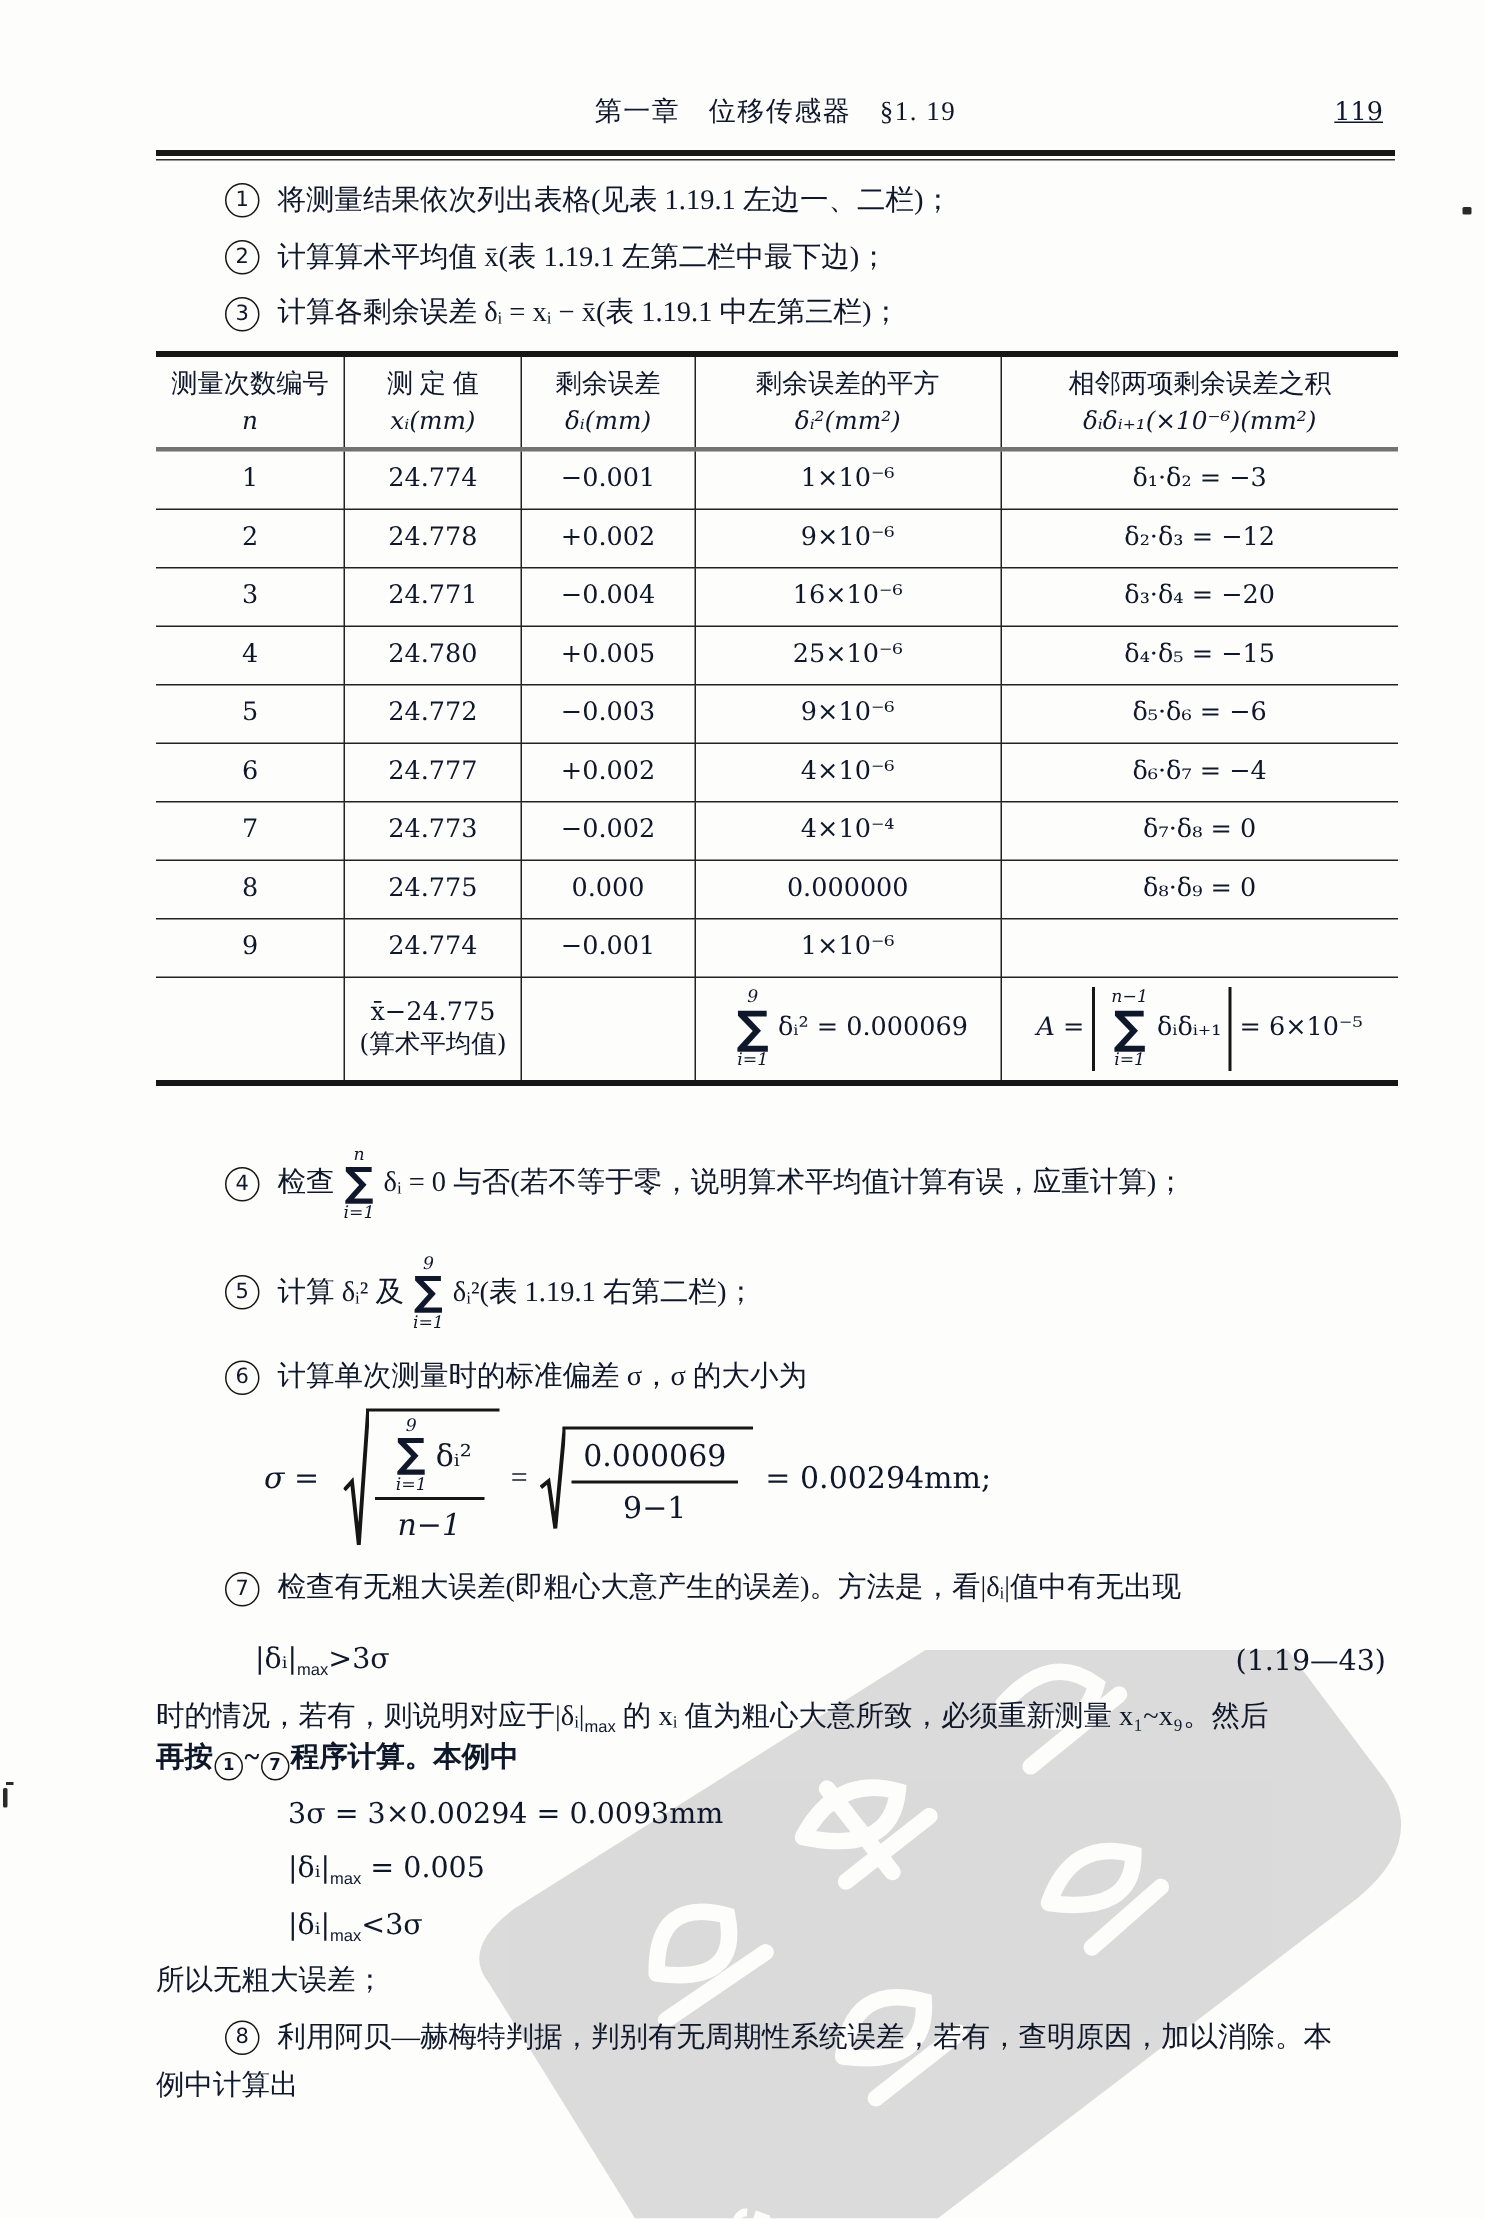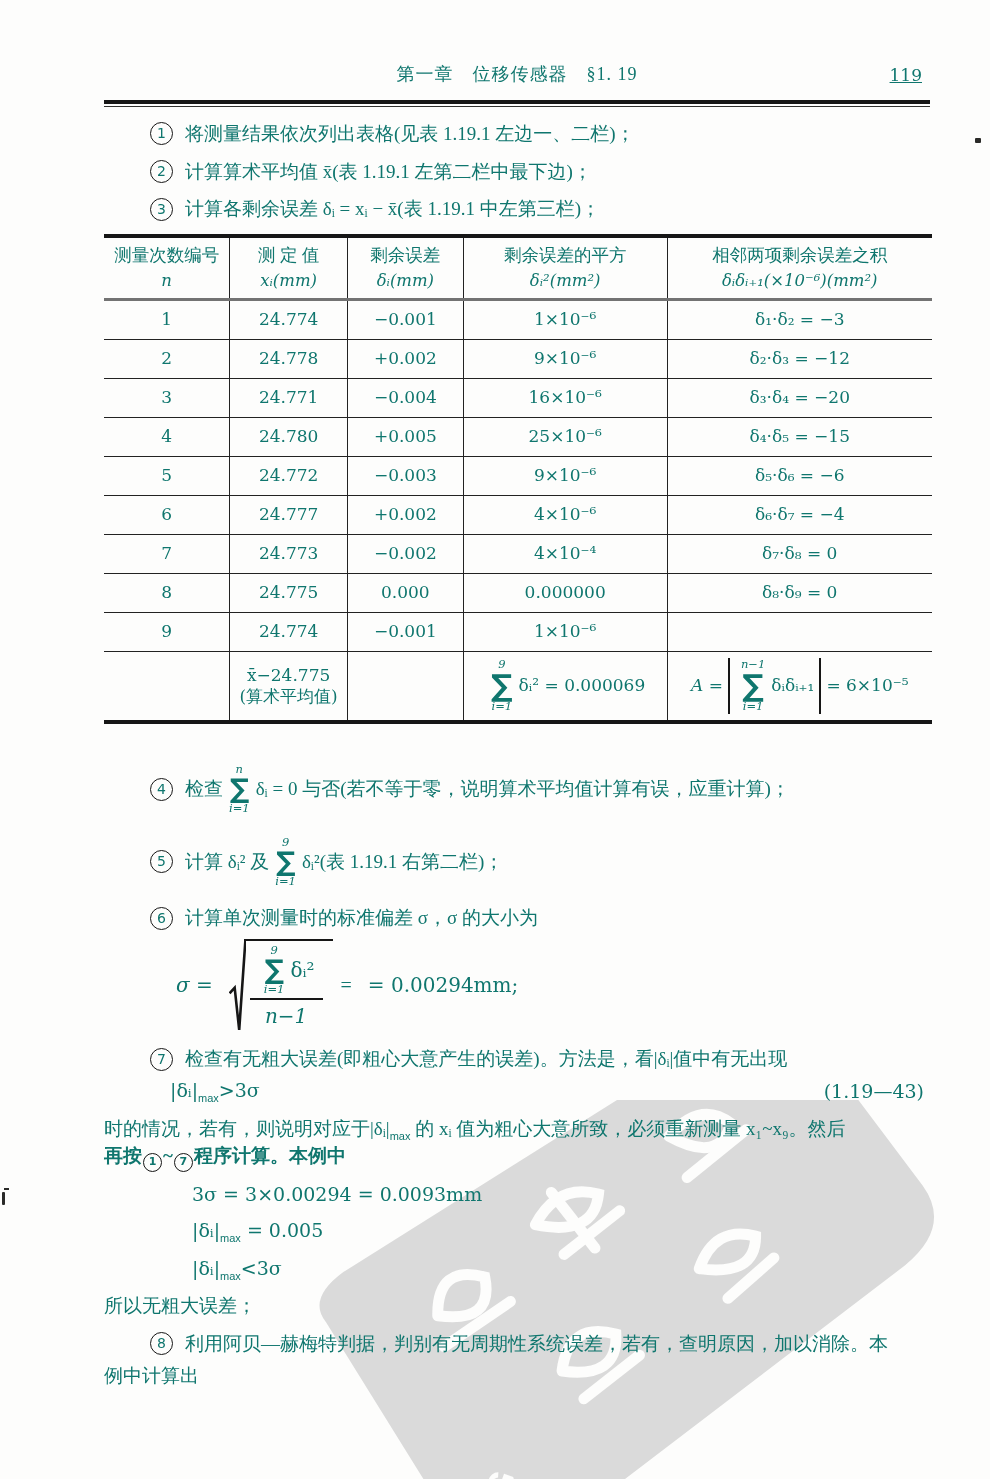--- a/index.html
+++ b/index.html
@@ -1,18 +1,18 @@
 <!DOCTYPE html>
 <html lang="zh"><head>
 <meta charset="utf-8">
 <style>
   html,body { margin:0; padding:0; background:#ffffff; }
   .page {
     position:relative; width:990px; height:1479px; margin:0 auto;
-    background:#fdfdfc; color:#0f766e; overflow:hidden; box-sizing:border-box;
+    background:#fdfdfc; color:#0f172a; overflow:hidden; box-sizing:border-box;
     padding:62px 60px 0 104px;
     font-family:"Liberation Serif","DejaVu Serif","DejaVu Sans",serif;
     font-size:19px; line-height:1.35;
   }
   .content { position:relative; z-index:2; }
   
   .hdr { position:relative; height:30px; }
   .hdr-title { position:absolute; left:0; right:0; text-align:center; font-size:18px; letter-spacing:1px; }
   .hdr-page { position:absolute; right:8px; top:2px; font-size:17px; font-family:"DejaVu Serif",serif;text-decoration:underline; }
   .hdr-rule { margin-top:8px; border-top:4px solid #161616; border-bottom:1px solid #30302e; height:2px; }
@@ -56,21 +56,21 @@
   table.meas thead th { border-bottom:3px solid #737373; height:60px; font-weight:normal; font-size:17.5px; }
   table.meas tbody td { border-bottom:1.6px solid #222; height:38px; font-size:17px; font-family:"DejaVu Serif","DejaVu Sans",serif; }
   table.meas tr.sumrow td { border-bottom:none; height:68px; font-size:17px; }
   .th2 { font-size:16.5px; margin-top:2px; font-family:"DejaVu Serif","DejaVu Sans",serif; font-style:italic; }
   .mean-cell div { line-height:1.25; }
   .sum-cell, .a-cell { display:flex; align-items:center; justify-content:center; }
   
   .formula-row { margin-left:72px; margin-top:8px; display:flex; align-items:center; white-space:nowrap; font-size:20px; }
   .formula-row .gap { margin:0 8px; }
   
-  .eqn-row { display:flex; align-items:center; margin-top:6px; }
+  .eqn-row { display:flex; align-items:center; margin-top:22px; }
   .eqn-left { margin-left:66px; font-size:19px; }
   .eqn-no { margin-left:auto; padding-right:6px; font-family:"DejaVu Serif",serif; }
   sub.mx { font-size:11px; font-family:"Liberation Sans","DejaVu Sans",sans-serif; }
   .flush { margin-left:0; margin-top:10px; }
   .calc-line { margin-left:88px; margin-top:10px; font-size:19px; }
   
   .wm { position:absolute; z-index:1; left:285px; top:1100px; pointer-events:none; }
   
   .speck { position:absolute; background:#2a2a28; z-index:3; }
   .speck.s1 { left:975px; top:138px; width:6px; height:5px; border-radius:1px; }
@@ -300,20 +300,31 @@
                 <span class="sig">∑</span>
                 <span class="lim">i=1</span>
               </span>
               <span class="math">δᵢ²</span>
             </span>
             <span class="den">n−1</span>
           </span>
         </span>
       </span>
       <span class="gap">=</span>
+      <span class="sqrt">
+        <svg class="tick" viewBox="0 0 30 100" preserveAspectRatio="none" aria-hidden="true">
+          <path d="M1,58 L10,52 L18,97 L29,1" fill="none" stroke="#161616" stroke-width="2.6" vector-effect="non-scaling-stroke"></path>
+        </svg>
+        <span class="body">
+          <span class="frac">
+            <span class="num math">0.000069</span>
+            <span class="den up math">9−1</span>
+          </span>
+        </span>
+      </span>
       <span class="gap math">= 0.00294mm;</span>
     </div>
 
     <div class="pline" style="margin-top:14px;">
       <span class="stepno">7</span>
       <span>检查有无粗大误差(即粗心大意产生的误差)。方法是，看|δᵢ|值中有无出现</span>
     </div>
 
     <div class="eqn-row">
       <span class="eqn-left math"><span>|δᵢ|</span><sub class="mx">max</sub><span>&gt;3σ</span></span>

